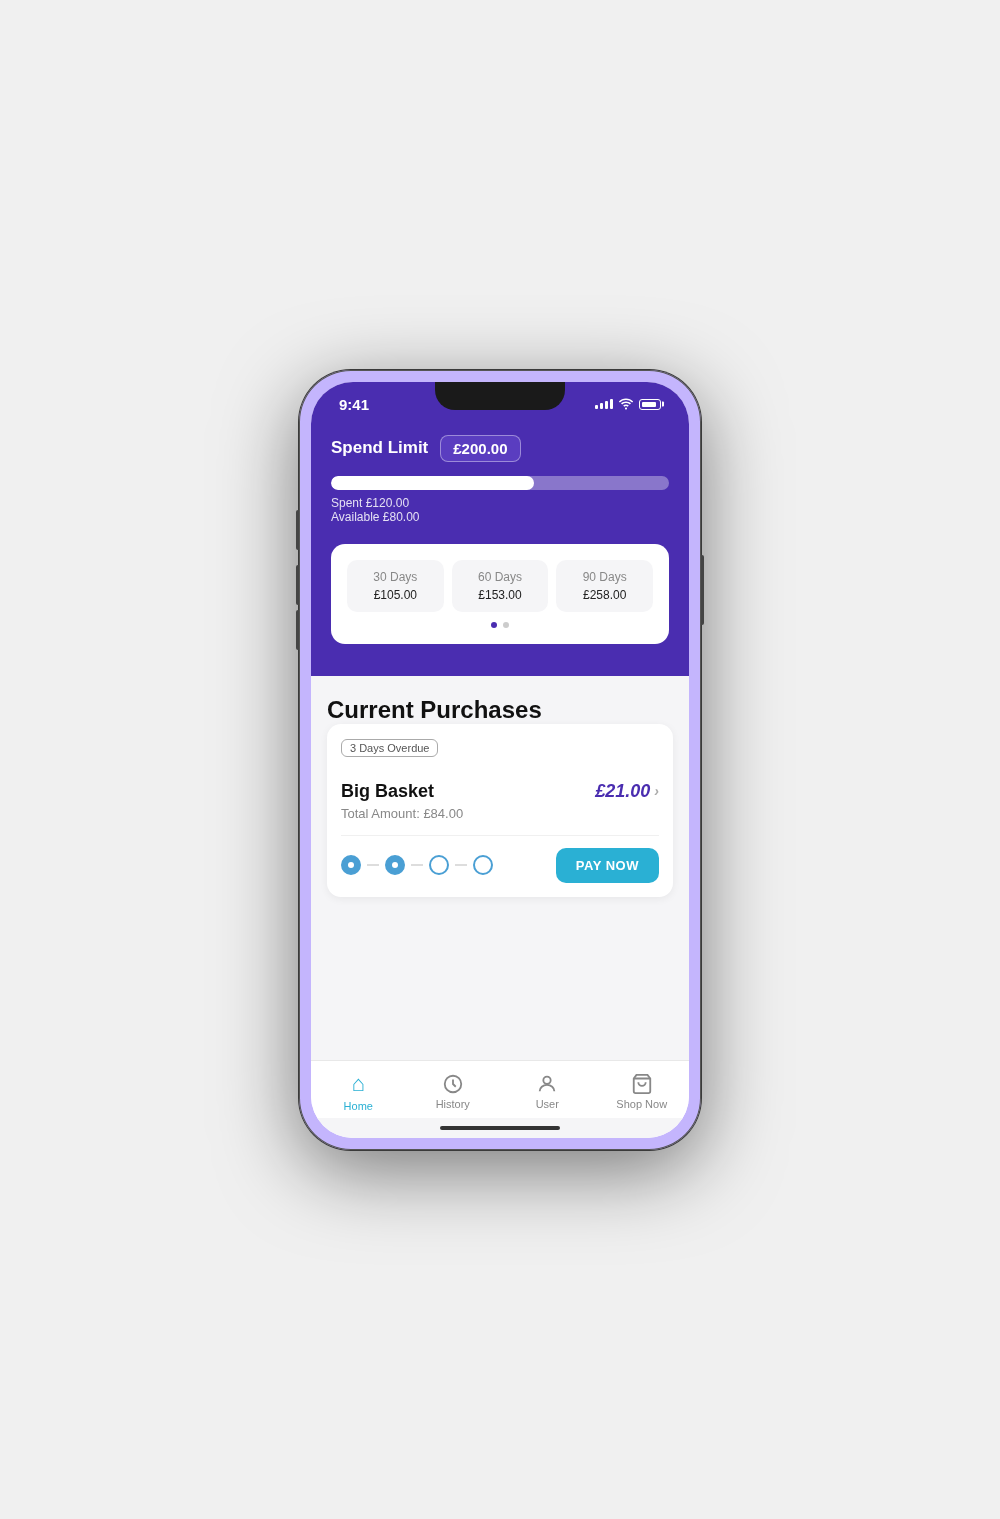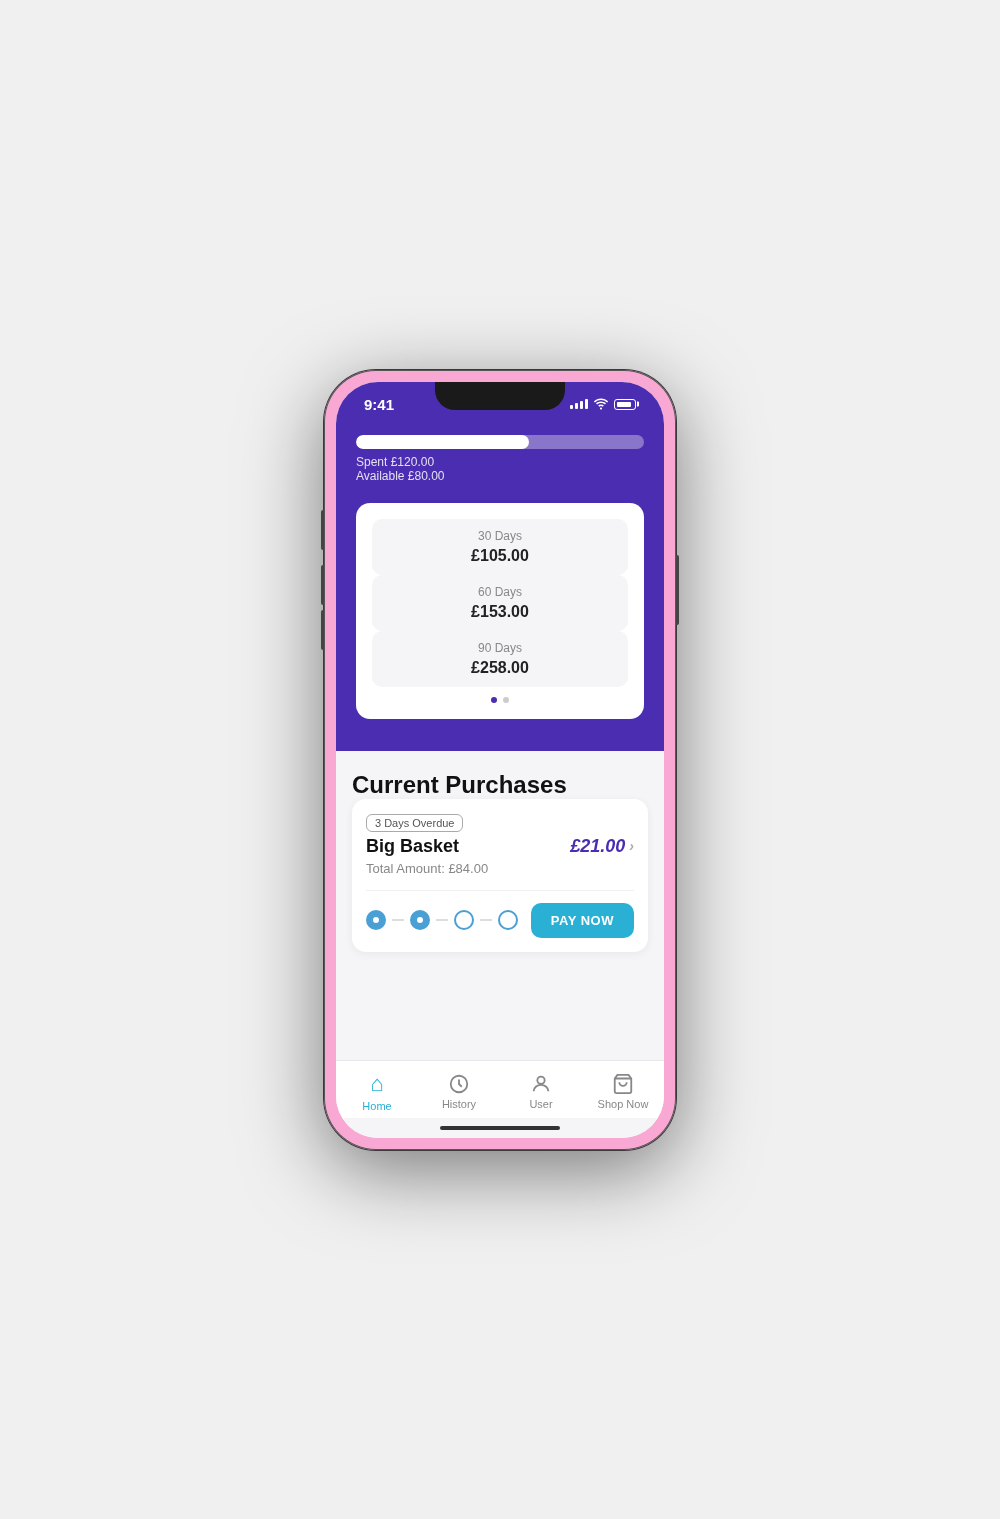--- a/index.html
+++ b/index.html
@@ -8,23 +8,23 @@
       background: #f0f0f0;
       display: flex;
       justify-content: center;
       align-items: center;
       min-height: 100vh;
       font-family: -apple-system, BlinkMacSystemFont, 'Segoe UI', Helvetica, Arial, sans-serif;
     }
 
     .phone-wrapper {
       position: relative;
-      width: 352px;
+      width: 402px;
       height: 780px;
-      background: #f9a8d4;
+      background: #c4b5fd;
       border-radius: 52px;
       padding: 12px;
       box-shadow:
         0 0 0 1px #3a3a3a,
         0 20px 80px rgba(0,0,0,0.5),
         inset 0 0 0 1px #555;
     }
 
     
     .phone-wrapper::before {
@@ -203,41 +203,40 @@
     .schedule-card {
       background: #fff;
       border-radius: 14px;
       padding: 16px;
       margin-bottom: 8px;
     }
 
     .schedule-options {
       display: flex;
       justify-content: space-between;
-      gap: 0;
-      flex-direction: column;
+      gap: 8px;
     }
 
     .schedule-option {
       flex: 1;
       background: #f5f5f7;
       border-radius: 10px;
       padding: 10px 8px;
       text-align: center;
     }
 
     .schedule-option-label {
       font-size: 12px;
       color: #888;
       margin-bottom: 4px;
     }
 
     .schedule-option-amount {
-      font-size: 16px;
-      font-weight: 700;
+      font-size: 12px;
+      font-weight: 400;
       color: #222;
     }
 
     .pagination-dots {
       display: flex;
       justify-content: center;
       gap: 6px;
       margin-top: 10px;
     }
 
@@ -277,21 +276,21 @@
       box-shadow: 0 2px 8px rgba(0,0,0,0.06);
     }
 
     .overdue-badge {
       display: inline-block;
       border: 1px solid #aaa;
       border-radius: 6px;
       padding: 2px 8px;
       font-size: 11px;
       color: #555;
-      margin-bottom: 4px;
+      margin-bottom: 24px;
       text-align: right;
     }
 
     .purchase-row {
       display: flex;
       justify-content: space-between;
       align-items: center;
       margin-bottom: 4px;
     }
 
@@ -452,20 +451,24 @@
         </svg>
         <div class="battery-icon">
           <div class="battery-body">
             <div class="battery-fill"></div>
           </div>
         </div>
       </div>
     </div>
 
     <div class="header-area">
+      <div class="spend-limit-row">
+        <span class="spend-limit-label">Spend Limit</span>
+        <span class="spend-limit-badge">£200.00</span>
+      </div>
 
       <div class="progress-bar-container">
         <div class="progress-bar-fill" style="width: 60%"></div>
       </div>
 
       <div class="progress-labels">
         <span>Spent £120.00</span>
         <span>Available £80.00</span>
       </div>
 

